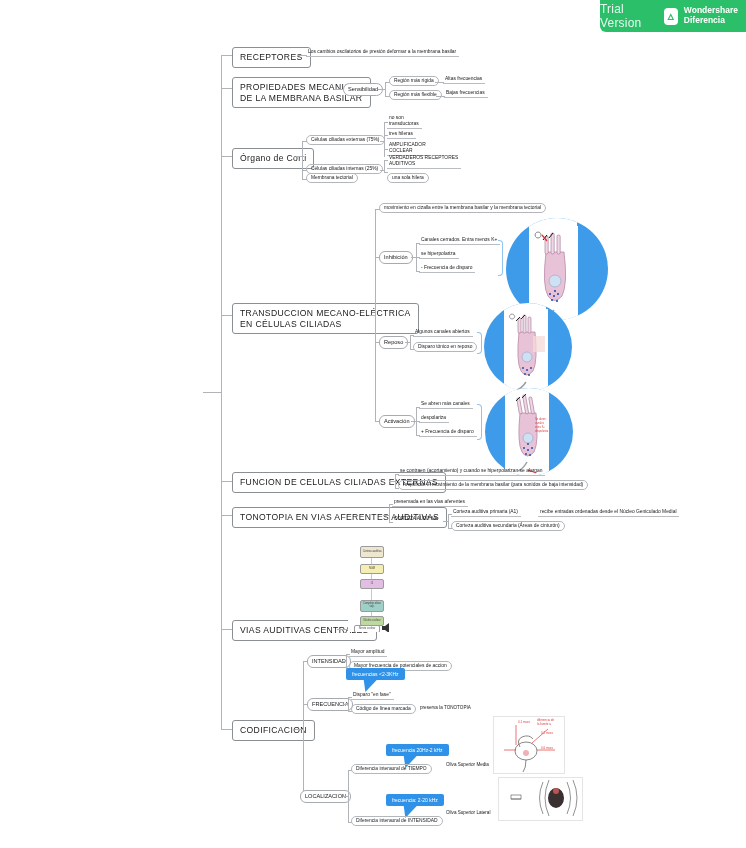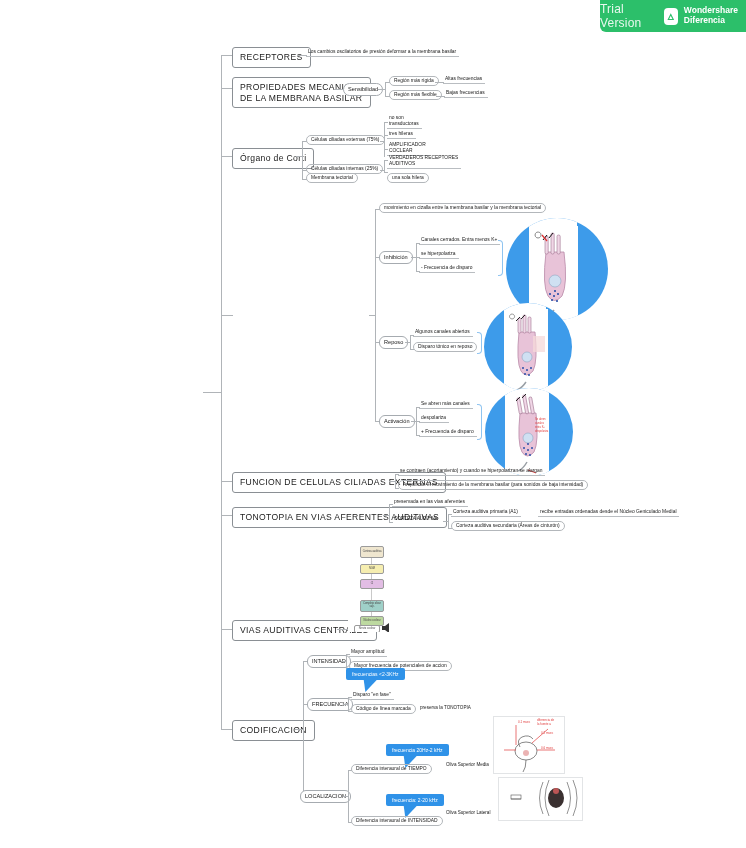--- a/index.html
+++ b/index.html
@@ -234,20 +234,24 @@
   </div>
   <div class="node" style="left:387px; top:173px;">
     <div class="box lvl3 boxed">una sola hilera</div>
   </div>
 
   <div class="node" style="left:306px; top:173px;">
     <div class="box lvl3 boxed">Membrana tectorial</div>
   </div>
 
   <div class="ln lnh" style="left:221px; top:315px; width:12px;"></div>
+  <div class="node" style="left:232px; top:303px;">
+    <div class="box lvl1">TRANSDUCCION MECANO-ELÉCTRICA
+EN CÉLULAS CILIADAS</div>
+  </div>
 
   <div class="ln lnh" style="left:369px; top:315px; width:6px;"></div>
   <div class="ln lnv" style="left:375px; top:209px; height:212px;"></div>
   <div class="ln lnh" style="left:375px; top:209px; width:5px;"></div>
   <div class="ln lnh" style="left:375px; top:257px; width:5px;"></div>
   <div class="ln lnh" style="left:375px; top:342px; width:5px;"></div>
   <div class="ln lnh" style="left:375px; top:421px; width:5px;"></div>
 
   <div class="node" style="left:379px; top:203px;">
     <div class="box lvl3 boxed">movimiento en cizalla entre la membrana basilar y la membrana tectorial</div>

